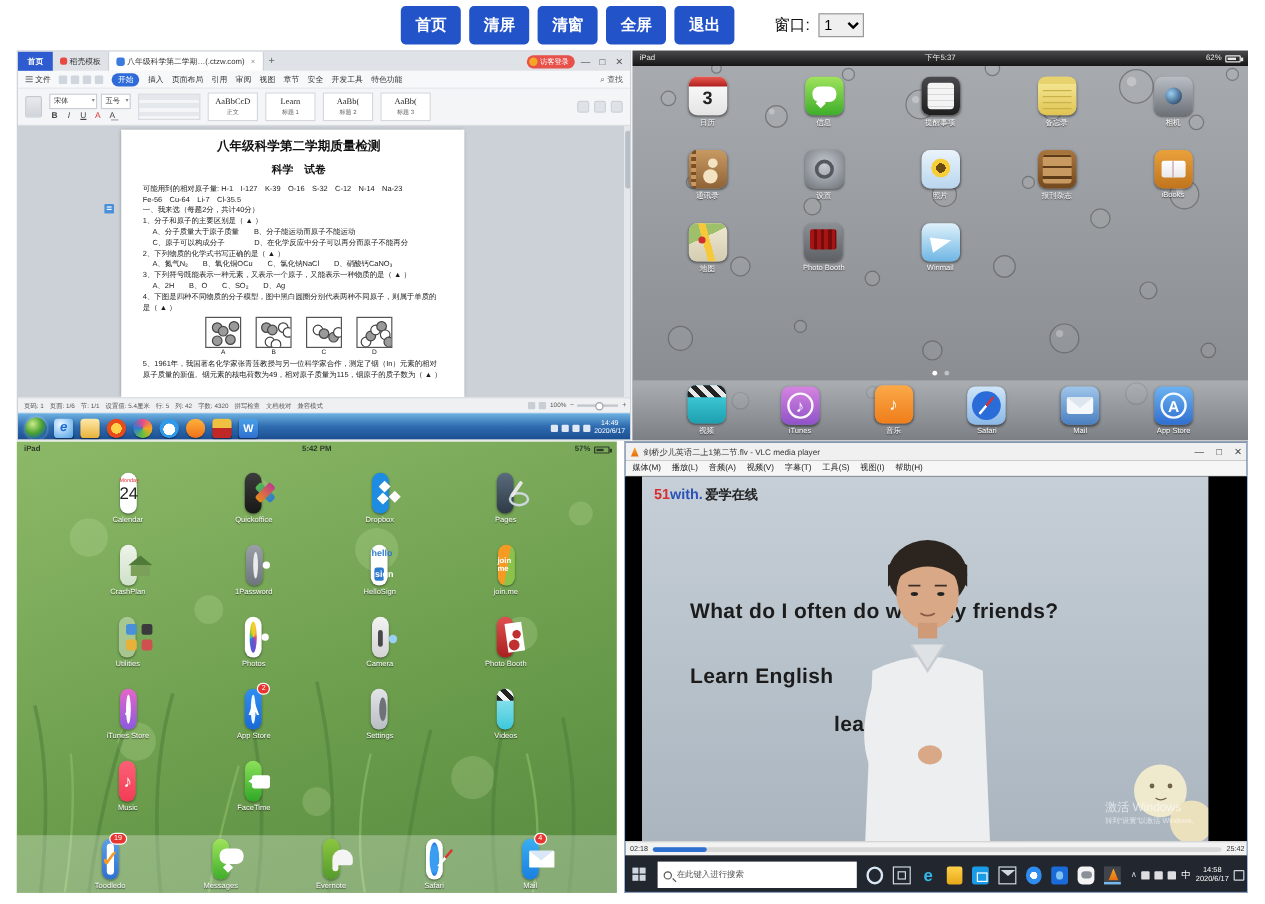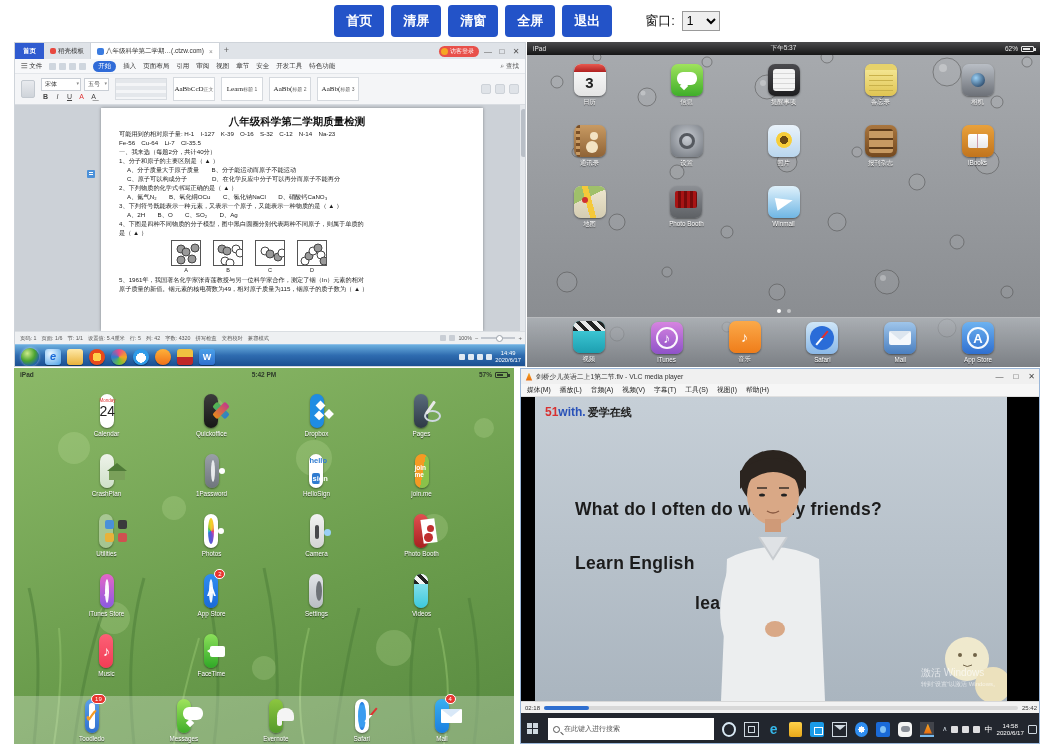--- a/index.html
+++ b/index.html
@@ -36,27 +36,27 @@
 .rblock{display:flex;flex-direction:column;gap:2px}
 .paste{width:14px;height:18px;background:linear-gradient(#e8eaee,#cfd4da);border:1px solid #c3c9d0;border-radius:2px}
 .fsel{background:#fff;border:1px solid #c9ced5;font-size:6px;color:#333;padding:1px 8px 1px 3px;position:relative;min-width:40px}
 .fsel.s{min-width:24px}
 .fsel::after{content:"▾";position:absolute;right:1px;top:1px;font-size:5px;color:#888}
 .fmtrow{display:flex;gap:3px;align-items:center}
 .rb{font-size:7px;color:#444;width:9px;text-align:center}
 .rb-b::after{content:"B";font-weight:700}.rb-i::after{content:"I";font-style:italic}.rb-u::after{content:"U";text-decoration:underline}
 .rb-a::after{content:"A";color:#d33}.rb-aa::after{content:"A͟"}
 .parbox{width:52px;height:22px;background:repeating-linear-gradient(#e4e7eb 0 4px,#f4f5f7 4px 7px);border:1px solid #d8dce1}
-.style-chip{width:42px;height:24px;background:#fff;border:1px solid #d5d9de;display:flex;flex-direction:row;align-items:center;justify-content:center}
+.style-chip{width:42px;height:24px;background:#fff;border:1px solid #d5d9de;display:flex;flex-direction:column;align-items:center;justify-content:center}
 .ssample{font-size:7px;font-family:"Liberation Serif",serif;color:#222;line-height:9px;white-space:nowrap}
 .sname{font-size:5px;color:#666}
 .rtools{margin-left:auto;display:flex;gap:4px}
 .rt{width:10px;height:10px;background:#dfe3e8;border:1px solid #cdd2d8;border-radius:2px}
 .wps-docarea{position:absolute;left:0;top:62px;width:512px;height:226px;background:#ccd1d7}
-.page{position:absolute;left:86px;top:3px;width:382px;height:223px;background:#fff;box-shadow:0 0 3px rgba(0,0,0,.35);padding:7px 8px 0 18px}
+.page{position:absolute;left:86px;top:3px;width:286px;height:223px;background:#fff;box-shadow:0 0 3px rgba(0,0,0,.35);padding:7px 8px 0 18px}
 .dtitle{font-family:"Liberation Serif",serif;font-weight:700;font-size:10.5px;text-align:center;color:#111}
 .dsub{font-family:"Liberation Serif",serif;font-weight:700;font-size:9px;text-align:center;color:#111;margin:6px 0 5px}
 .dline{font-size:6.2px;line-height:9px;color:#1a1a1a;white-space:nowrap}
 .dline.ind{padding-left:8px}
 .comment-ic{position:absolute;left:-14px;top:62px;width:8px;height:8px;background:#4a90d9;border-radius:1px}
 .comment-ic::after{content:"";position:absolute;left:2px;top:2px;width:4px;height:1px;background:#fff;box-shadow:0 2px 0 #fff}
 .molrow{display:flex;gap:12px;margin:3px 0 2px 52px}
 .molbox{display:flex;flex-direction:column;align-items:center}
 .molbox svg{background:#fff;border:1px solid #555}
 .mlab{font-size:5.5px;color:#222;margin-top:1px}
@@ -343,20 +343,21 @@
     <div class="rtools">
         <span class="rt"></span>
         <span class="rt"></span>
         <span class="rt"></span>
       </div>
   </div>
   <div class="wps-docarea">
     <div class="page">
       <div class="comment-ic"></div>
       <div class="dtitle">八年级科学第二学期质量检测</div>
+      <div class="dsub">科学　试卷</div>
       <div class="dline">可能用到的相对原子量: H-1　I-127　K-39　O-16　S-32　C-12　N-14　Na-23</div>
       <div class="dline">Fe-56　Cu-64　Li-7　Cl-35.5</div>
       <div class="dline">一、我来选（每题2分，共计40分）</div>
       <div class="dline">1、分子和原子的主要区别是（ ▲ ）</div>
       <div class="dline ind">A、分子质量大于原子质量　　B、分子能运动而原子不能运动</div>
       <div class="dline ind">C、原子可以构成分子　　　　D、在化学反应中分子可以再分而原子不能再分</div>
       <div class="dline">2、下列物质的化学式书写正确的是（ ▲ ）</div>
       <div class="dline ind">A、氮气N₂　　B、氧化铜OCu　　C、氯化钠NaCl　　D、硝酸钙CaNO₃</div>
       <div class="dline">3、下列符号既能表示一种元素，又表示一个原子，又能表示一种物质的是（ ▲ ）</div>
       <div class="dline ind">A、2H　　B、O　　C、SO₂　　D、Ag</div>

